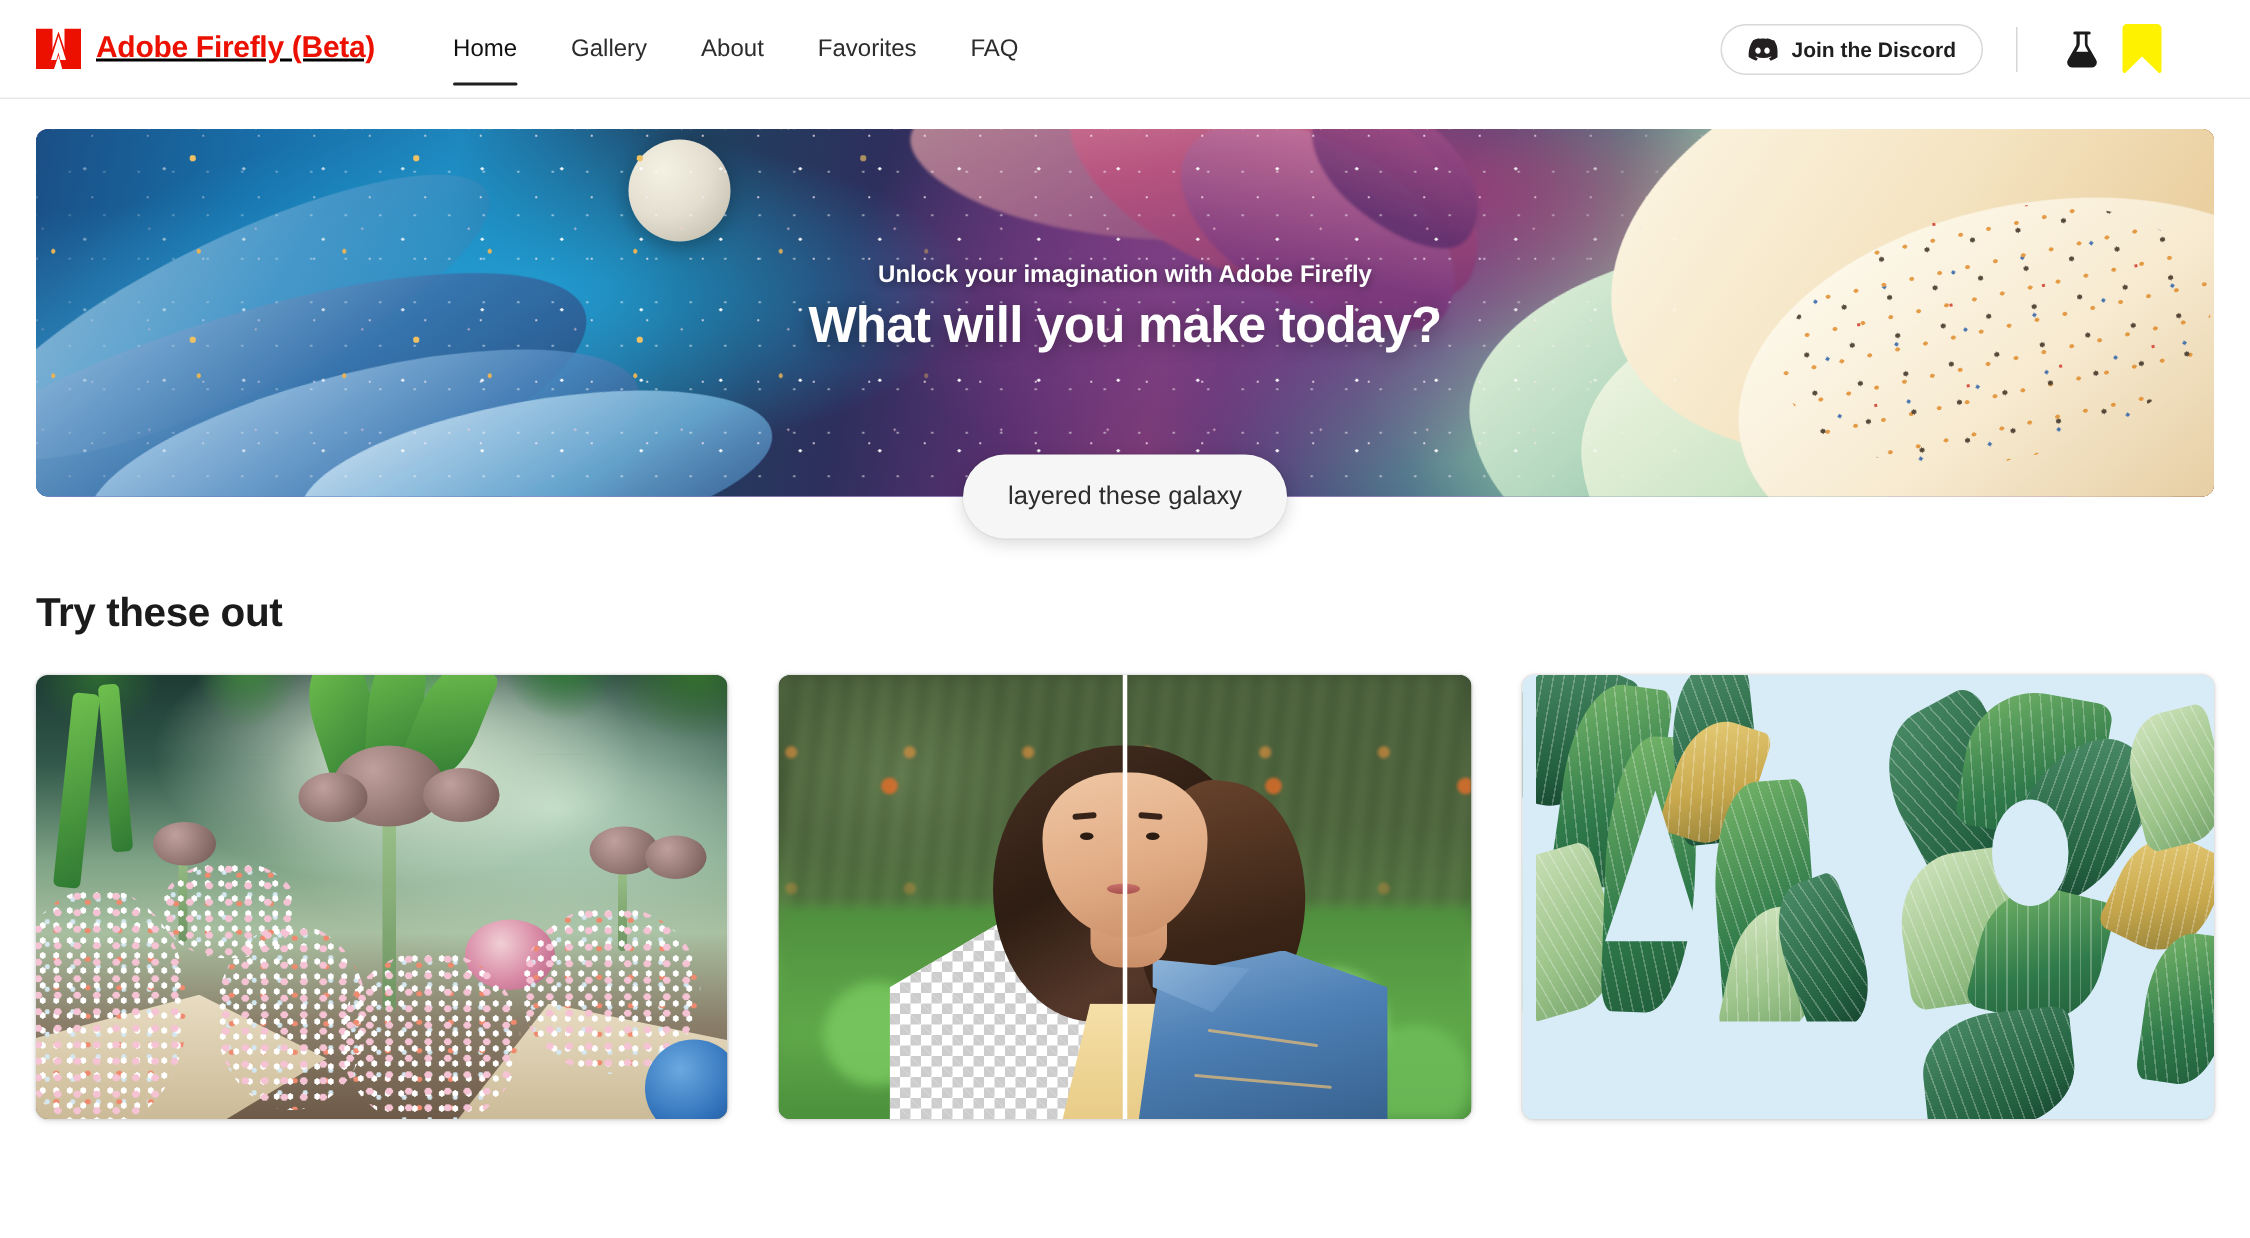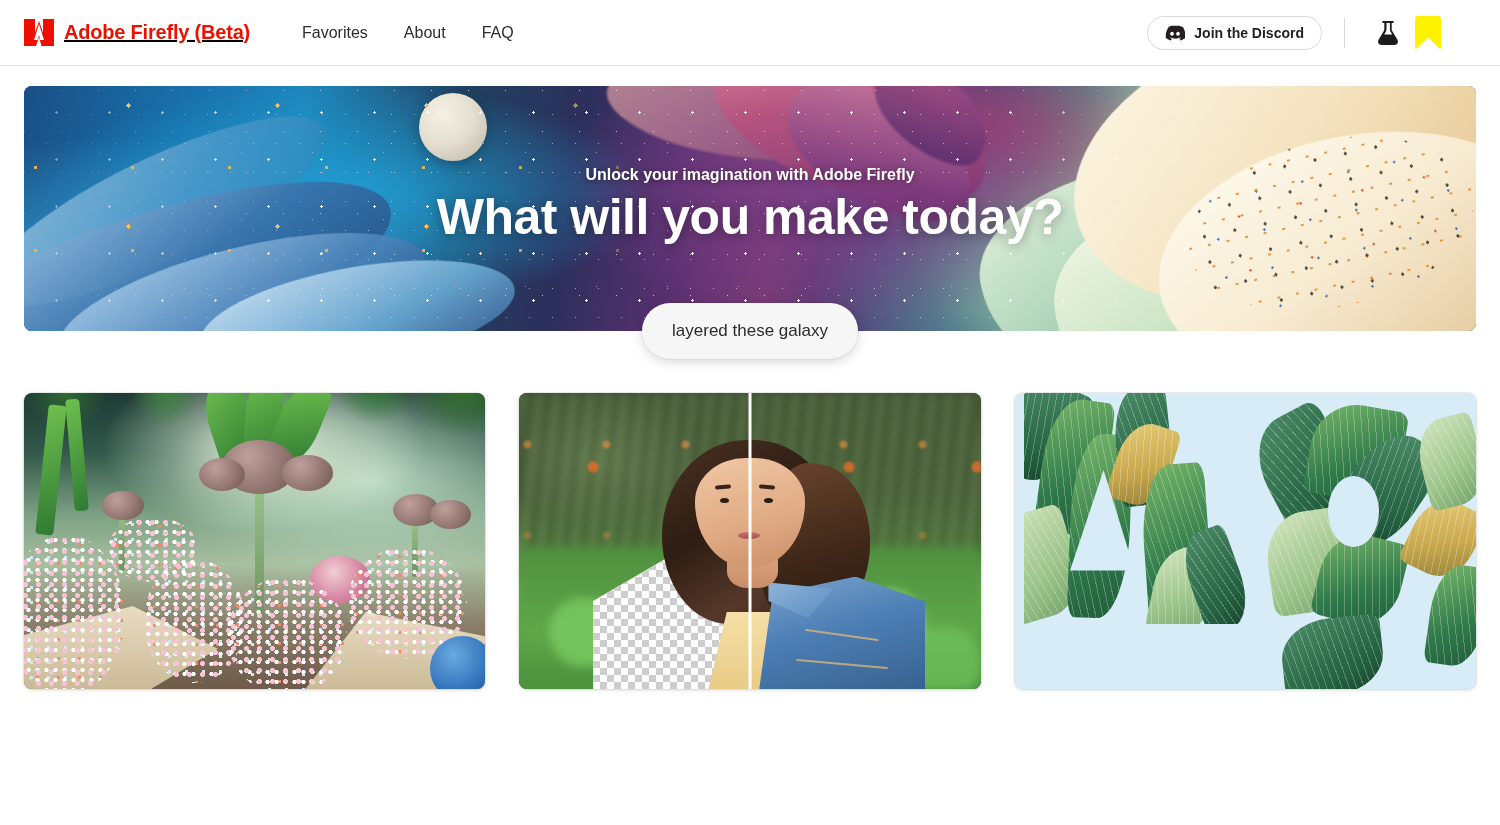--- a/index.html
+++ b/index.html
@@ -274,21 +274,21 @@
     pointer-events: none;
   }
   .hero-eyebrow {
     font-size: 16px;
     font-weight: bold;
     color: #ffffff;
     text-shadow: 0 1px 6px rgba(0,0,0,0.45);
     margin-bottom: 6px;
   }
   .hero-title {
-    font-size: 50px;
+    font-size: 34px;
     font-weight: bold;
     color: #ffffff;
     letter-spacing: -0.5px;
     text-shadow: 0 2px 12px rgba(0,0,0,0.35);
     line-height: 1.1;
   }
 
   
   .prompt-pill {
     position: absolute;
@@ -478,25 +478,31 @@
     <svg class="brand-mark" viewBox="0 0 30 27" aria-hidden="true">
       <path d="M0 0 H11 V27 H0 Z" fill="#EB1000"></path>
       <path d="M19 0 H30 V27 H19 Z" fill="#EB1000"></path>
       <path d="M15 2 L23.5 27 H17.5 L15 18 L12 27 H6.5 Z" fill="#EB1000"></path>
       <path d="M15 5 L20 21 H16.2 L15 16 L13.5 21 H10 Z" fill="#ffffff"></path>
     </svg>
     <span class="brand-text">Adobe Firefly (Beta)</span>
   </div>
 
   <nav class="mainnav">
+    <div class="navitem active">
+        <span>Home</span>
+      </div>
     <div class="navitem">
-        <span>Favorites</span>
+        <span>Gallery</span>
       </div>
     <div class="navitem">
         <span>About</span>
+      </div>
+    <div class="navitem">
+        <span>Favorites</span>
       </div>
     <div class="navitem">
         <span>FAQ</span>
       </div>
   </nav>
 
   <div class="header-right">
 
     <div class="discord-btn">
       <svg class="discord-icon" viewBox="0 0 24 18" aria-hidden="true">
@@ -558,20 +564,21 @@
       <div class="hero-title">What will you make today?</div>
     </div>
   </div>
 
   <div class="prompt-pill">
     <span>layered these galaxy</span>
   </div>
 </div>
 
 <div class="section">
+  <div class="section-title">Try these out</div>
 
   <div class="cards">
 
     <div class="card">
       <div class="card-media">
         <div class="garden"></div>
         <div class="g-canopy"></div>
 
         <div class="g-leaf" style="left:40%;top:-4%;width:9%;height:28%;transform:rotate(-18deg);"></div>
         <div class="g-leaf" style="left:48%;top:-6%;width:8%;height:30%;transform:rotate(4deg);"></div>

